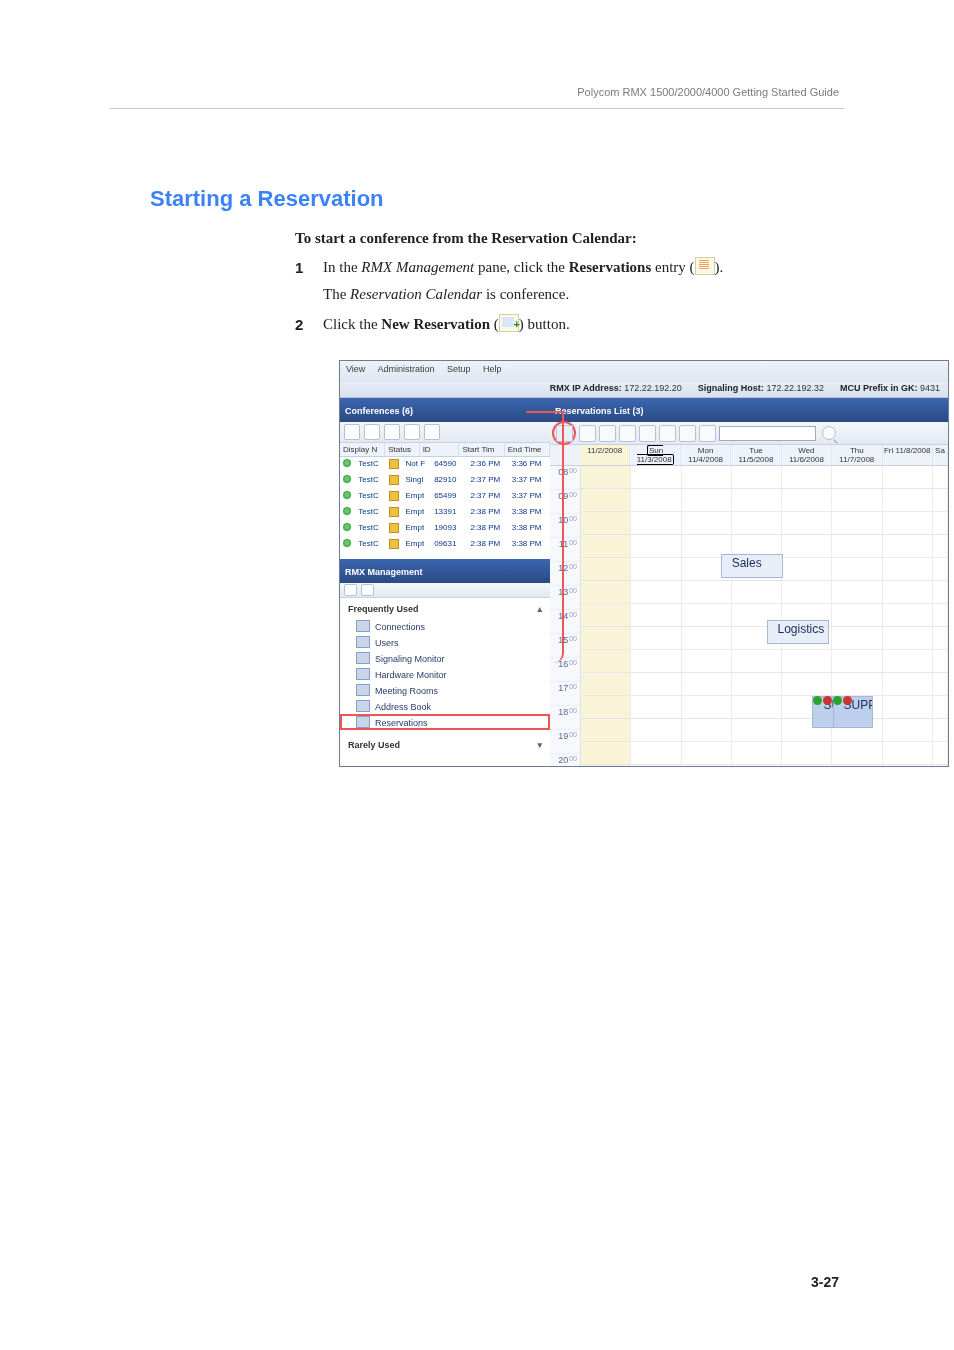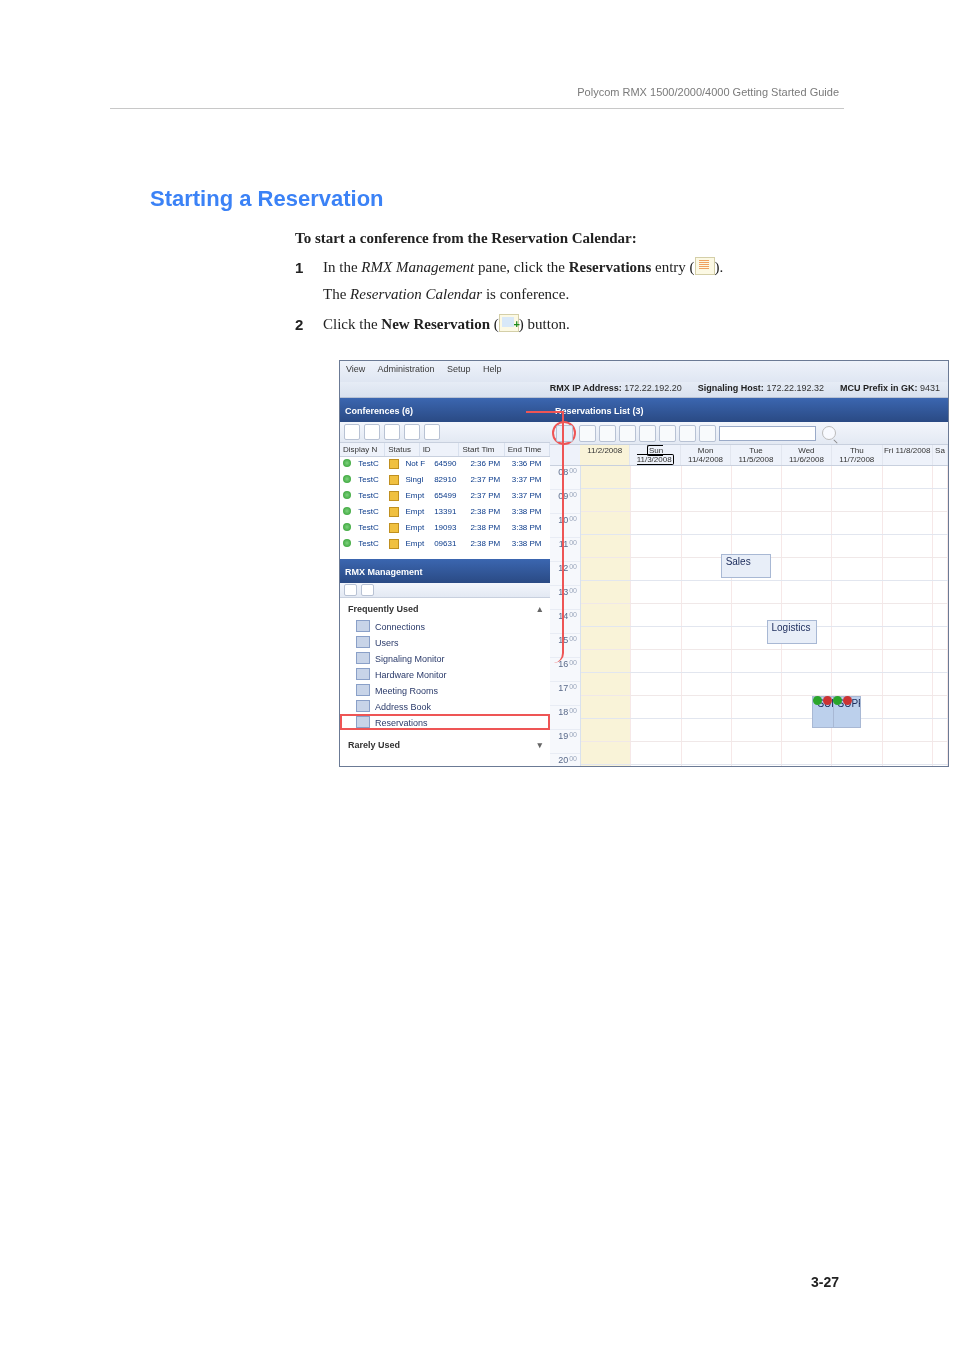--- a/index.html
+++ b/index.html
@@ -165,21 +165,21 @@
 .cal-timecol{width:30px;}
 .cal-body{flex:1;display:flex;overflow:hidden;background:#fff;}
 .cal-times{width:30px;background:#f6f8fc;border-right:1px solid #d9e1ee;}
 .cal-times div{height:22px;border-bottom:1px solid #e8ecf4;text-align:right;padding:1px 3px 0;color:#5a6a8a;font-size:9px;}
 .cal-times .m{font-size:7px;color:#9aa6bc;display:inline-block;vertical-align:top;margin-left:1px;}
 .cal-grid{flex:1;position:relative;background:#fff;}
 .cal-grid .row{height:22px;border-bottom:1px solid #f0e8e8;display:flex;}
 .cal-grid .row:nth-child(even){border-bottom:1px solid #e2e6ef;}
 .cal-grid .cell{flex:1;border-right:1px solid #f6e8e8;}
 .cal-grid .cell.today{background:#f9f3d8;}
-.evt{position:absolute;background:#e8eef8;border:1px solid #a8b8d4;font-size:10px;padding:1px 4px;overflow:hidden;color:#1a2a5a;}
+.evt{position:absolute;background:#e8eef8;border:1px solid #a8b8d4;font-size:12px;padding:1px 10px;overflow:hidden;color:#1a2a5a;}
 .bubbles{display:flex;gap:1px;justify-content:center;}
 .rt-conn{
   position:absolute;
   border-top:2px solid #e55;
   border-right:2px solid #e55;
   border-bottom-right-radius:10px;
 }
 .input-box{width:95px;height:13px;border:1px solid #9aaac8;background:#fff;}
 .spy{display:inline-block;width:12px;height:12px;border:1px solid #bbb;border-radius:50%;position:relative;background:#f8faff;}
 .spy::after{content:"";position:absolute;right:-3px;bottom:-3px;width:5px;height:1px;background:#888;transform:rotate(45deg);}

